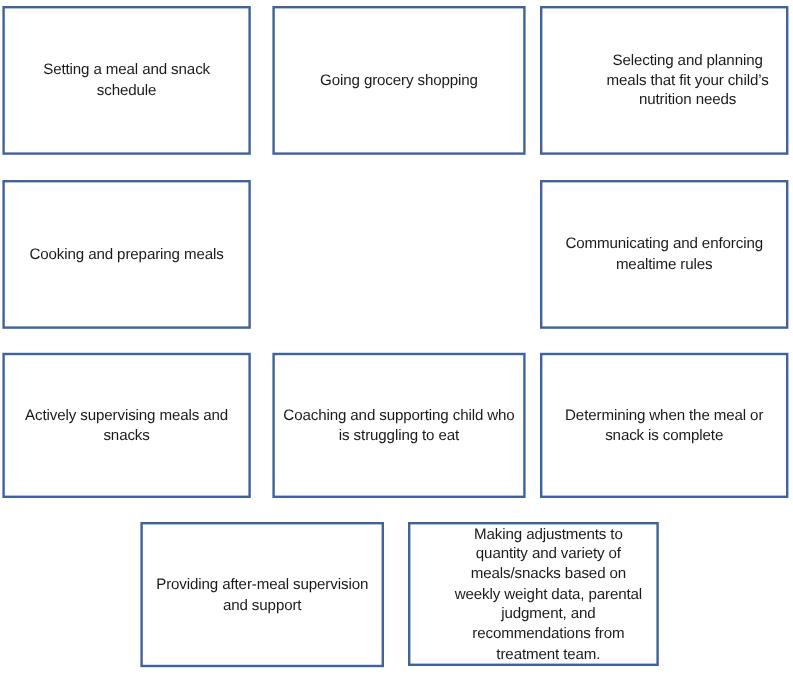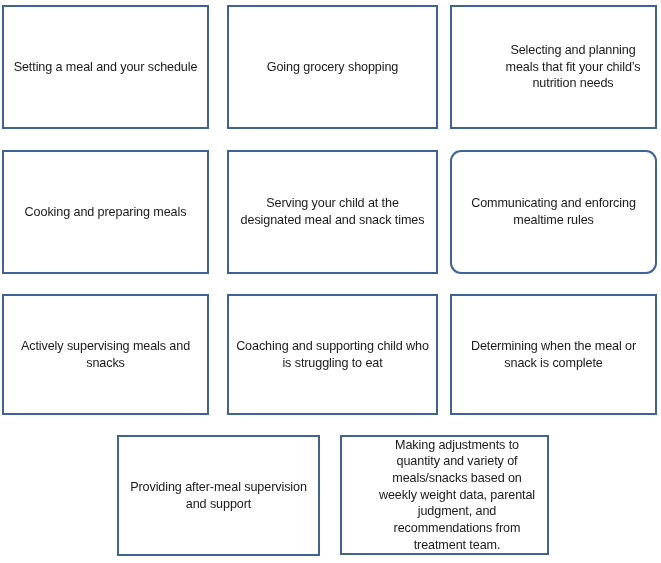--- a/index.html
+++ b/index.html
@@ -39,53 +39,50 @@
     letter-spacing: -0.1px;
     white-space: pre-line;
   }
   
   #card-0 { left: 2px;   top: 5px;   width: 207px; height: 124px; }
   #card-1 { left: 227px; top: 5px;   width: 211px; height: 124px; justify-content: flex-end; }
   #card-2 { left: 450px; top: 5px;   width: 207px; height: 124px; padding-left: 46px; }
   
   #card-3 { left: 2px;   top: 150px; width: 207px; height: 124px; justify-content: center; }
   #card-4 { left: 227px; top: 150px; width: 211px; height: 124px; }
-  #card-5 { left: 450px; top: 150px; width: 207px; height: 124px; border-radius: 11px; }
+  #card-5 { left: 450px; top: 150px; width: 207px; height: 124px; }
   
   #card-6 { left: 2px;   top: 294px; width: 207px; height: 121px; }
   #card-7 { left: 227px; top: 294px; width: 211px; height: 121px; }
   #card-8 { left: 450px; top: 294px; width: 207px; height: 121px; }
   
   #card-9  { left: 117px; top: 435px; width: 203px; height: 121px; }
   #card-10 { left: 340px; top: 435px; width: 209px; height: 120px; padding-left: 32px; }
 </style>
 </head>
 <body>
 
 <div id="canvas">
 
   <div class="card" id="card-0">
-    <span class="card-text">Setting a meal and your schedule</span>
+    <span class="card-text">Setting a meal and snack schedule</span>
   </div>
 
   <div class="card" id="card-1">
     <span class="card-text">Going grocery shopping</span>
   </div>
 
   <div class="card" id="card-2">
     <span class="card-text">Selecting and planning meals that fit your child’s nutrition needs</span>
   </div>
 
   <div class="card" id="card-3">
     <span class="card-text">Cooking and preparing meals</span>
   </div>
 
-  <div class="card" id="card-4">
-    <span class="card-text">Serving your child at the designated meal and snack times</span>
-  </div>
 
   <div class="card" id="card-5">
     <span class="card-text">Communicating and enforcing mealtime rules</span>
   </div>
 
   <div class="card" id="card-7">
     <span class="card-text">Coaching and supporting child who is struggling to eat</span>
   </div>
 
   <div class="card" id="card-6">

